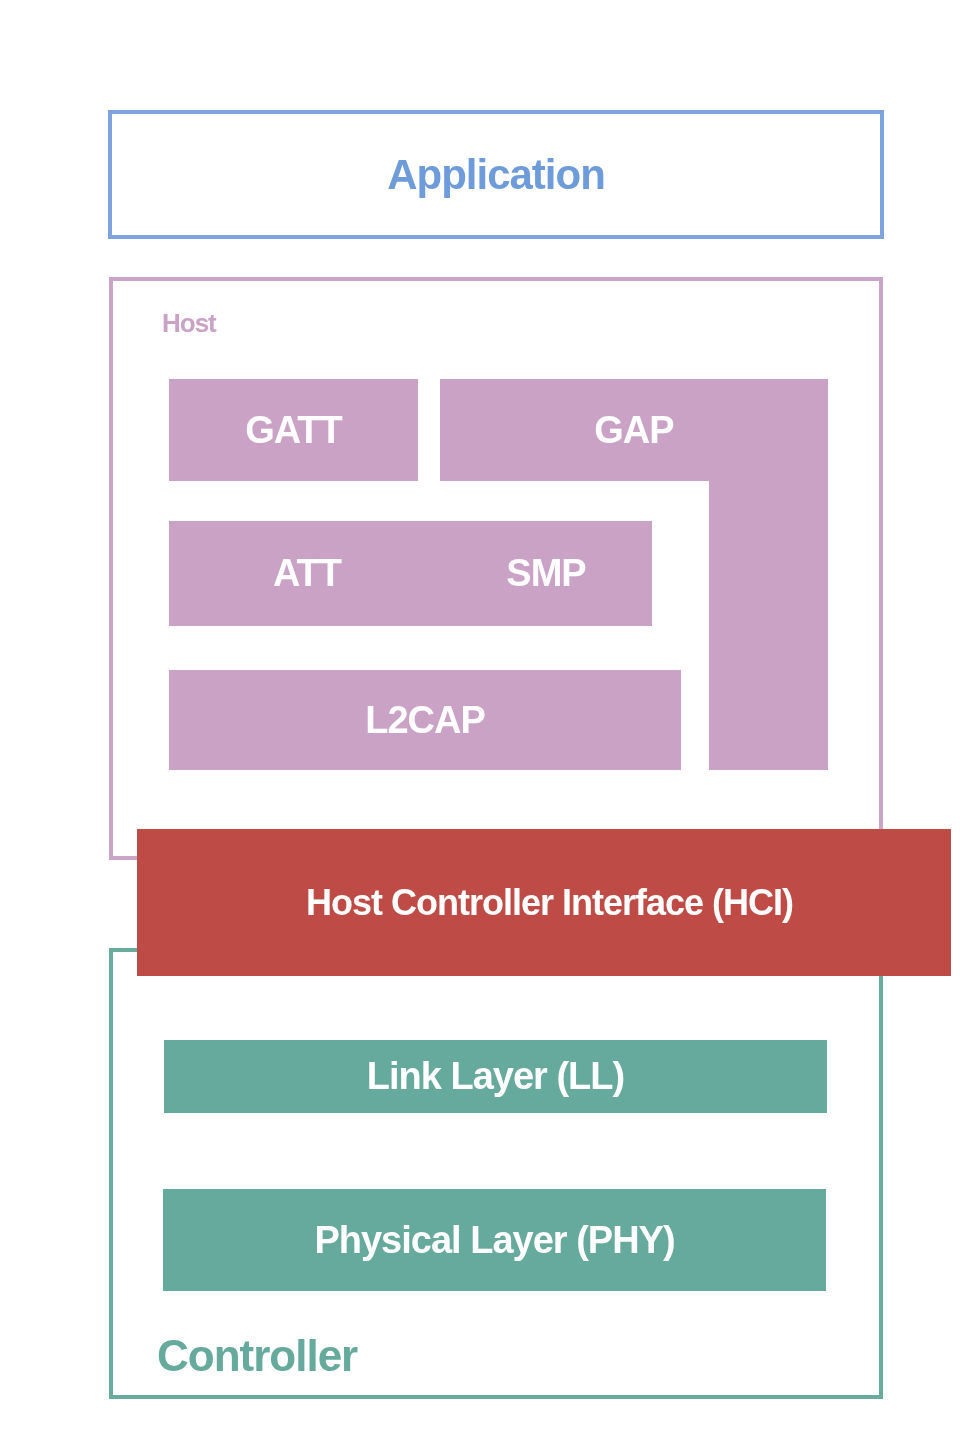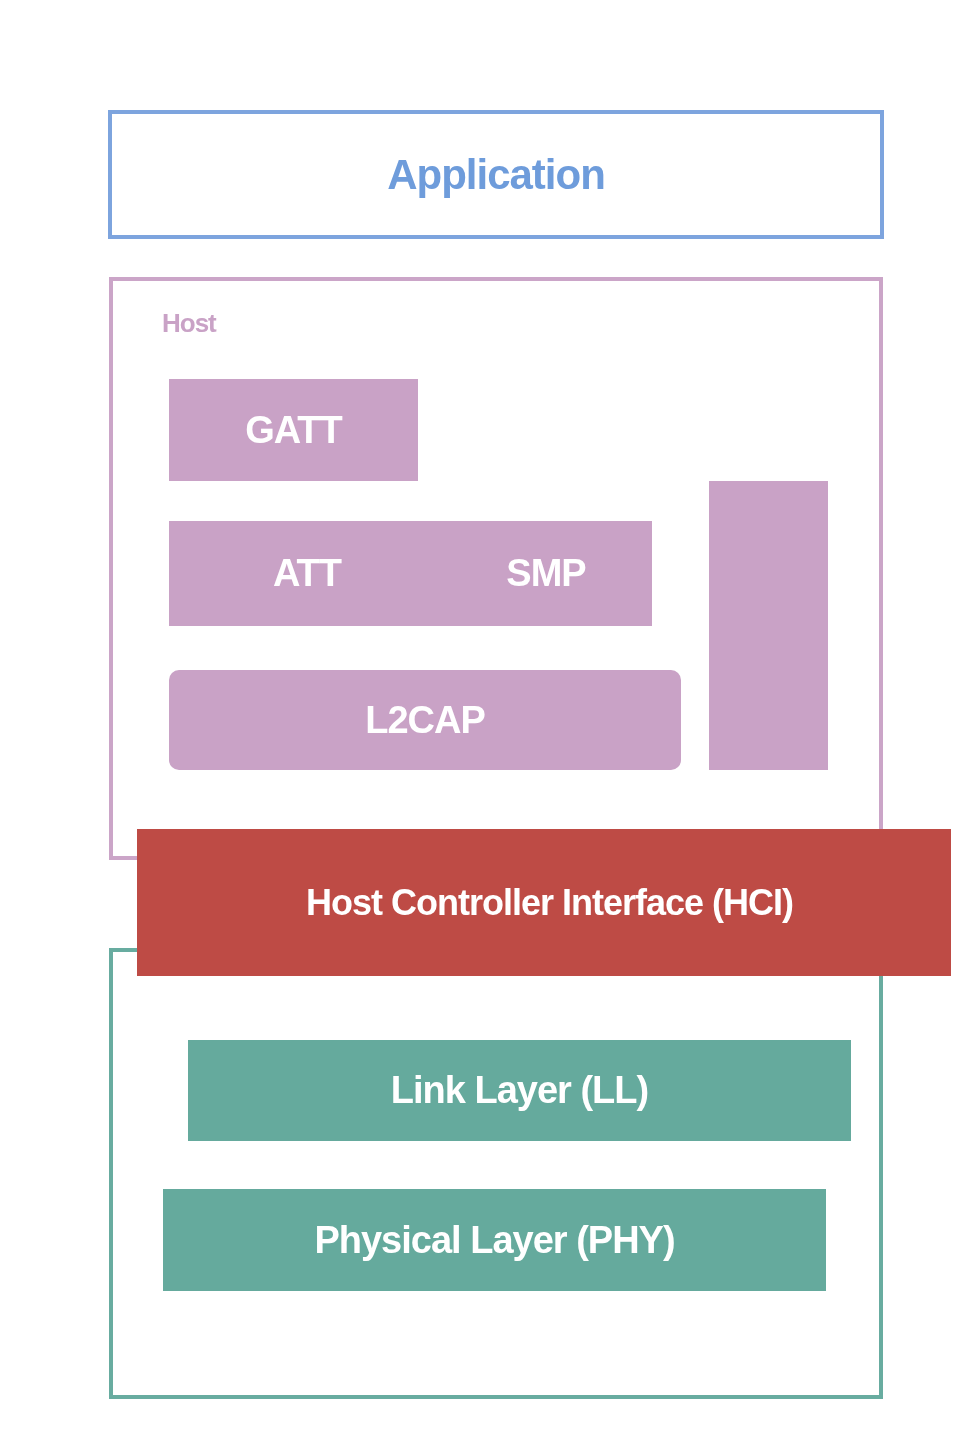--- a/index.html
+++ b/index.html
@@ -65,21 +65,21 @@
     background: var(--pink);
     color: var(--white-text);
     font-size: 38px;
     letter-spacing: -1px;
   }
   .blk-gatt  { left: 56px;  top: 98px;  width: 249px; height: 102px; }
   .blk-gap   { left: 327px; top: 98px;  width: 388px; height: 102px; }
   .blk-gap-ext { left: 596px; top: 200px; width: 119px; height: 289px; }
   .blk-att   { left: 56px;  top: 240px; width: 276px; height: 105px; }
   .blk-smp   { left: 327px; top: 240px; width: 212px; height: 105px; }
-  .blk-l2cap { left: 56px;  top: 389px; width: 512px; height: 100px; border-radius: 10px; }
+  .blk-l2cap { left: 56px;  top: 389px; width: 512px; height: 100px; }
   
   .hci-box {
     position: absolute;
     left: 119px; top: 811px;
     width: 825px; height: 147px;
     background: var(--red);
     color: var(--white-text);
     font-size: 36px;
     letter-spacing: -1px;
     z-index: 3;
@@ -93,21 +93,21 @@
     background: #ffffff;
     z-index: 1;
   }
   .blk-teal {
     position: absolute;
     background: var(--teal);
     color: var(--white-text);
     font-size: 38px;
     letter-spacing: -1px;
   }
-  .blk-ll  { left: 51px; top: 88px;  width: 663px; height: 101px; margin-left: 24px; }
+  .blk-ll  { left: 51px; top: 88px;  width: 663px; height: 73px; }
   .blk-phy { left: 50px; top: 237px; width: 663px; height: 102px; }
   .ctrl-label {
     position: absolute;
     left: 35px; top: 370px;
     color: var(--teal);
     font-size: 44px;
     letter-spacing: -1px;
   }
 </style>
 </head>
@@ -116,20 +116,23 @@
 <div class="canvas">
 
   <div class="app-box center">
     <span class="label">Application</span>
   </div>
 
   <div class="host-box">
     <div class="host-label">Host</div>
     <div class="blk blk-gatt center">
       <span>GATT</span>
+    </div>
+    <div class="blk blk-gap center">
+      <span>GAP</span>
     </div>
     <div class="blk blk-gap-ext"></div>
     <div class="blk blk-att center">
       <span>ATT</span>
     </div>
     <div class="blk blk-smp center">
       <span>SMP</span>
     </div>
     <div class="blk blk-l2cap center">
       <span>L2CAP</span>
@@ -140,15 +143,16 @@
     <span>Host Controller Interface (HCI)</span>
   </div>
 
   <div class="ctrl-box">
     <div class="blk-teal blk-ll center">
       <span>Link Layer (LL)</span>
     </div>
     <div class="blk-teal blk-phy center">
       <span>Physical Layer (PHY)</span>
     </div>
+    <div class="ctrl-label">Controller</div>
   </div>
 
 </div>
 
 </body></html>

